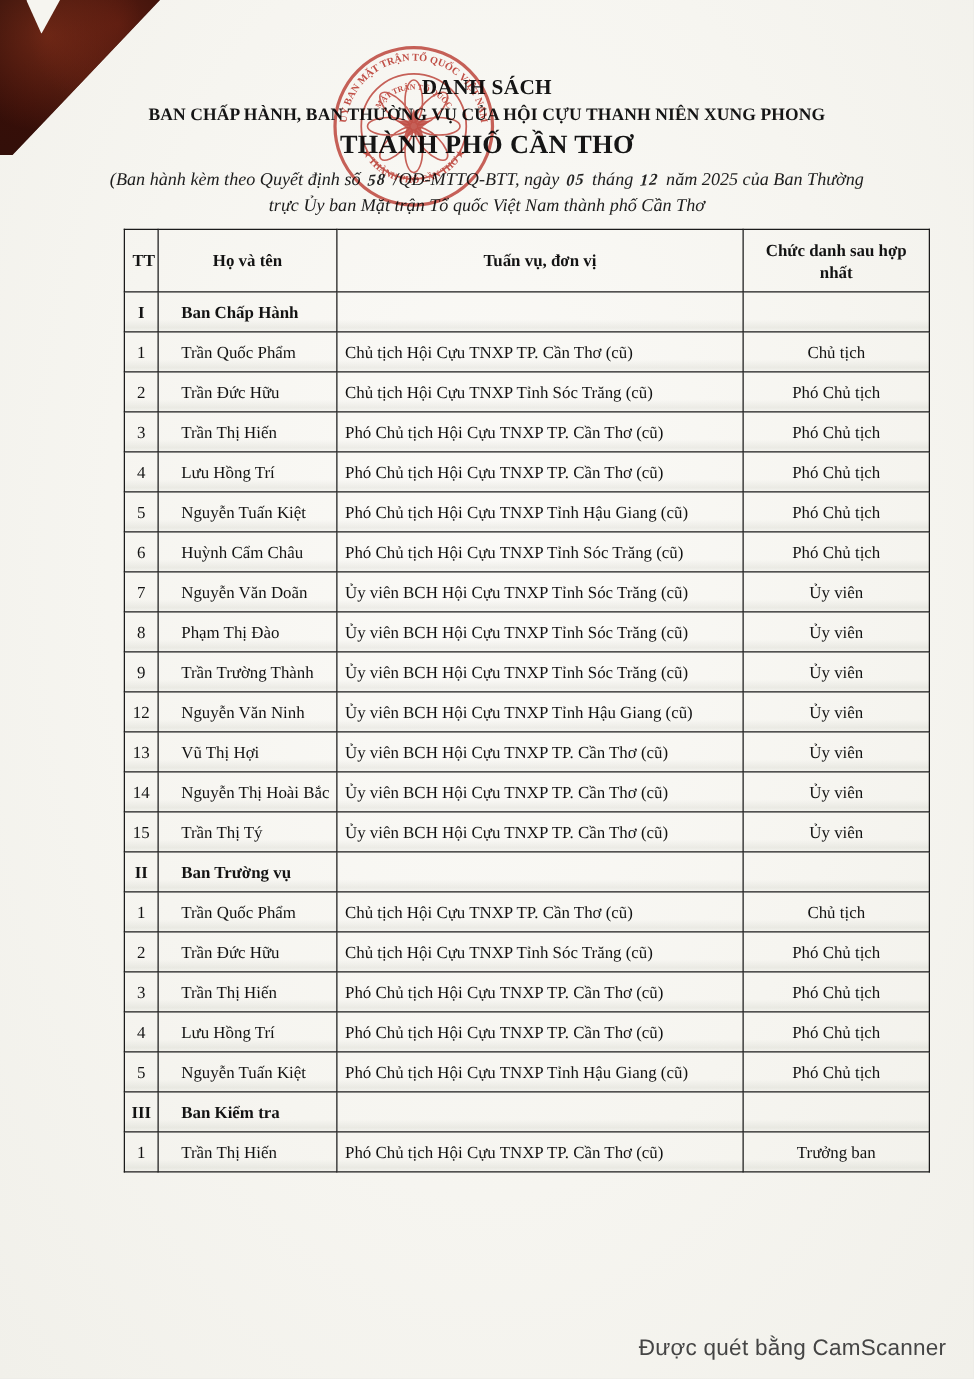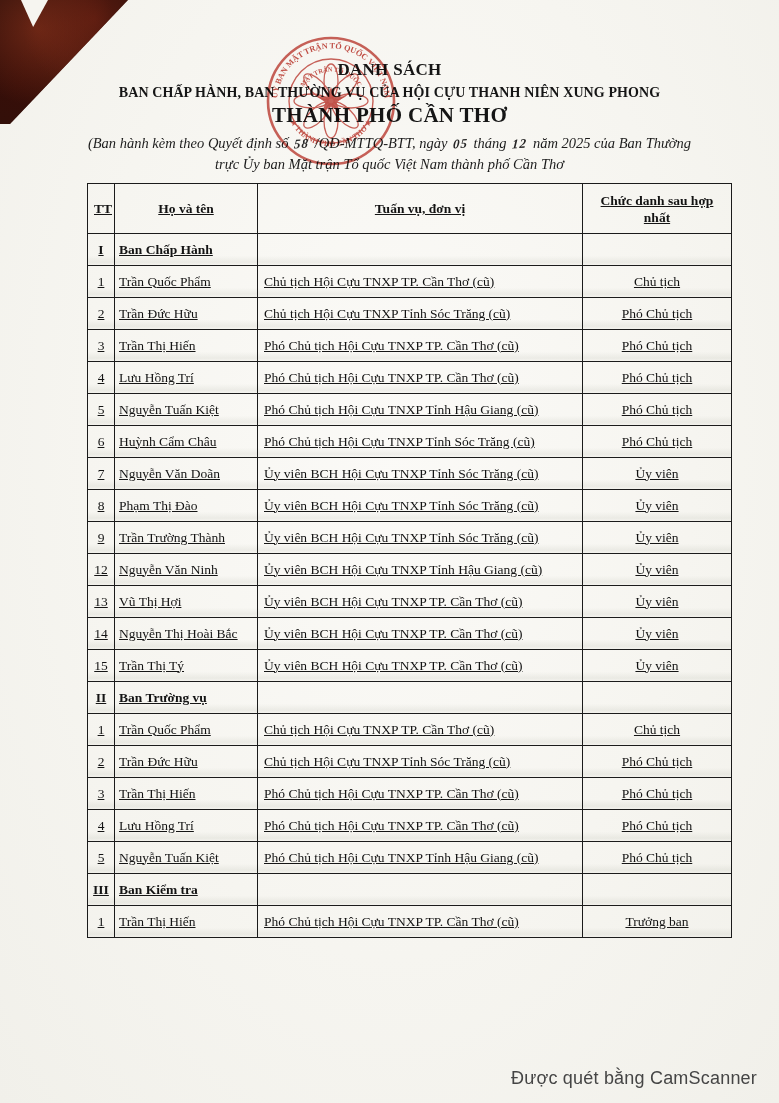--- a/index.html
+++ b/index.html
@@ -52,40 +52,39 @@
 
   
   .stamp {
     position:absolute; left:255px; top:25px; width:152px; height:152px;
     mix-blend-mode:multiply; opacity:.88; pointer-events:none;
   }
   .stamp text { font-family:"Liberation Serif", serif; font-weight:bold; fill:#bf3a31; }
 
   
   table.members {
-    position:absolute; left:87px; top:183px;
+    position:absolute; left:99px; top:183px;
     width:644px; border-collapse:collapse; table-layout:fixed;
     background:transparent;
-    text-decoration:underline;
   }
   table.members th, table.members td {
     border:1.6px solid #1b1b1b;
     font-size:13.5px; color:#131313;
     overflow:hidden; white-space:nowrap;
   }
   table.members thead tr { height:50px; }
   table.members th {
     font-weight:bold; text-align:center; vertical-align:middle;
     white-space:normal; line-height:17px; padding:0 6px;
   }
   table.members tbody tr { height:32px;
     background:linear-gradient(to bottom, transparent 68%, rgba(125,130,112,.10) 88%, transparent 100%);
   }
   td.c0 { text-align:center; }
-  td.c1 { padding-left:4px; }
+  td.c1 { padding-left:18px; }
   td.c2 { padding-left:6px; }
   td.c3 { text-align:center; }
   tr.section-row td { font-weight:bold; }
 
   
   .scan-footer {
     position:absolute; right:22px; top:1068px;
     font-family:Liberation Sans, sans-serif;
     font-size:18px; color:#454545; letter-spacing:.2px;
   }

